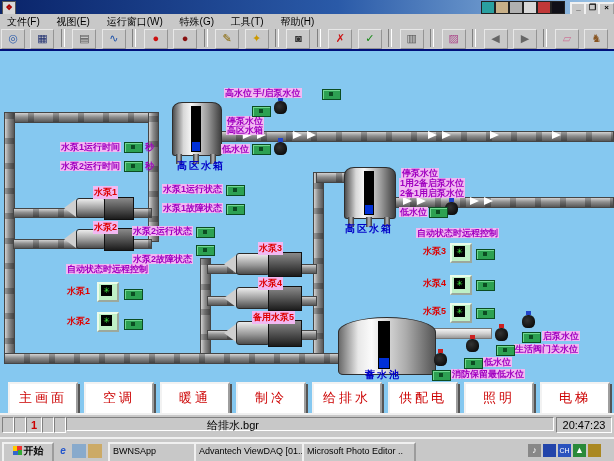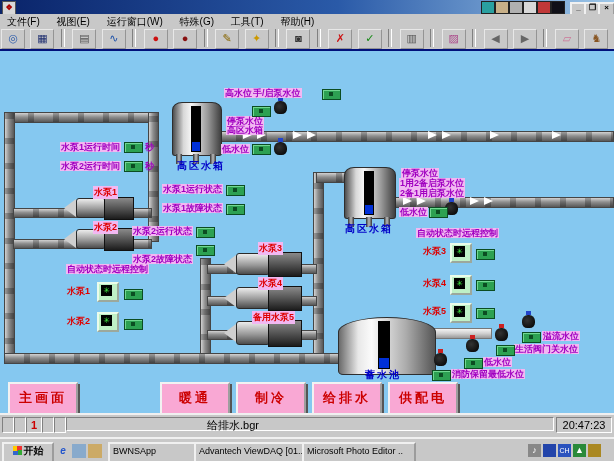--- a/index.html
+++ b/index.html
@@ -55,22 +55,22 @@
     border:1px solid #2e2e2e;border-radius:10px 10px 3px 3px / 8px 8px 3px 3px;}
   .gauge{background:#000;}
   .gfill{position:absolute;left:1px;right:1px;bottom:1px;background:#0030d8;}
   .leg{width:6px;background:linear-gradient(90deg,#333,#bbb,#333);}
   .reservoir{background:linear-gradient(90deg,#6a6a6a,#e8e8e8 20%,#fbfbfb 34%,#ababab 70%,#555);
     border:1px solid #2e2e2e;border-radius:50% 50% 5px 5px / 26% 26% 4px 4px;}
   .pbody{background:linear-gradient(180deg,#ececec,#9a9a9a 55%,#4c4c4c);border:1px solid #2a2a2a;border-radius:3px;}
   .pmotor{background:linear-gradient(180deg,#8a8a8a,#1c1c1c);border:1px solid #111;}
   .pcone{width:0;height:0;border-top:9px solid transparent;border-bottom:9px solid transparent;
     border-right:12px solid #cfcfcf;}
-  .navbtn{width:66px;height:29px;background:#f9a8d4;border:2px outset #f2f2f2;
-    box-shadow:2px 2px 0 #555;color:var(--nav_fg,#cc0000);font-size:13px;font-weight:bold;
+  .navbtn{width:66px;height:29px;background:#ffffff;border:2px outset #f2f2f2;
+    box-shadow:2px 2px 0 #555;color:var(--nav_fg,#cc0000);font-size:13px;font-weight:normal;
     text-align:center;line-height:27px;letter-spacing:3px;}
   
   #statusbar{left:0;top:413px;width:614px;height:20px;background:#c8c8c8;border-top:2px solid #f0f0f0;}
   .scell{top:2px;height:14px;border:1px solid;border-color:#808080 #fff #fff #808080;
     font-size:11px;line-height:14px;}
   
   #taskbar{left:0;top:437px;width:614px;height:24px;background:#c8c8c8;border-top:2px outset #f0f0f0;}
   #start-button{left:2px;top:3px;width:48px;height:18px;background:#c8c8c8;border:2px outset #f0f0f0;
     font-size:10px;font-weight:bold;line-height:14px;text-align:center;}
   .winflag{display:inline-block;width:9px;height:9px;vertical-align:-1px;margin-right:2px;
@@ -243,21 +243,21 @@
   <div class="abs pink" style="left:162px;top:133px">水泵1运行状态</div>
   <div class="abs pink" style="left:162px;top:152px">水泵1故障状态</div>
   <div class="abs pink" style="left:132px;top:175px">水泵2运行状态</div>
   <div class="abs pink" style="left:132px;top:203px">水泵2故障状态</div>
   <div class="abs pink" style="left:66px;top:213px">自动状态时远程控制</div>
   <div class="abs pink" style="left:401px;top:117px">停泵水位</div>
   <div class="abs pink" style="left:399px;top:127px">1用2备启泵水位</div>
   <div class="abs pink" style="left:399px;top:137px">2备1用启泵水位</div>
   <div class="abs pink" style="left:399px;top:156px">低水位</div>
   <div class="abs pink" style="left:416px;top:177px">自动状态时远程控制</div>
-  <div class="abs pink" style="left:542px;top:280px">溢流水位</div>
+  <div class="abs pink" style="left:542px;top:280px">启泵水位</div>
   <div class="abs pink" style="left:514px;top:293px">生活阀门关水位</div>
   <div class="abs pink" style="left:483px;top:306px">低水位</div>
   <div class="abs pink" style="left:451px;top:318px">消防保留最低水位</div>
 
   <div class="abs redlab" style="left:93px;top:135px">水泵1</div>
   <div class="abs redlab" style="left:93px;top:170px">水泵2</div>
   <div class="abs redlab" style="left:258px;top:191px">水泵3</div>
   <div class="abs redlab" style="left:258px;top:226px">水泵4</div>
   <div class="abs redlab" style="left:252px;top:260px">备用水泵5</div>
   <div class="abs redlab" style="left:66px;top:234px;background:none">水泵1</div>
@@ -290,24 +290,27 @@
   <div class="abs grn" style="left:464px;top:307px"></div>
   <div class="abs grn" style="left:432px;top:319px"></div>
 
   <div class="abs gbtn" style="left:97px;top:231px"></div>
   <div class="abs gbtn" style="left:97px;top:261px"></div>
   <div class="abs gbtn" style="left:450px;top:192px"></div>
   <div class="abs gbtn" style="left:450px;top:224px"></div>
   <div class="abs gbtn" style="left:450px;top:252px"></div>
 
   <div class="abs navbtn" style="left:8px;top:331px">主画面</div>
+  <div class="abs navbtn" style="left:84px;top:331px">空调</div>
   <div class="abs navbtn" style="left:236px;top:331px">制冷</div>
   <div class="abs navbtn" style="left:160px;top:331px">暖通</div>
   <div class="abs navbtn" style="left:388px;top:331px">供配电</div>
   <div class="abs navbtn" style="left:312px;top:331px">给排水</div>
+  <div class="abs navbtn" style="left:464px;top:331px">照明</div>
+  <div class="abs navbtn" style="left:540px;top:331px">电梯</div>
 </div>
 
 <div id="statusbar" class="abs">
   <div class="abs scell" style="left:2px;width:10px"></div>
   <div class="abs scell" style="left:14px;width:10px"></div>
   <div class="abs scell" style="left:26px;width:14px;color:#cc0000;text-align:center;font-weight:bold">1</div>
   <div class="abs scell" style="left:42px;width:10px"></div>
   <div class="abs scell" style="left:54px;width:10px"></div>
   <div class="abs scell" style="left:66px;width:488px;padding-left:140px;box-sizing:border-box">给排水.bgr</div>
   <div class="abs scell" style="left:556px;width:54px;text-align:center">20:47:23</div>

